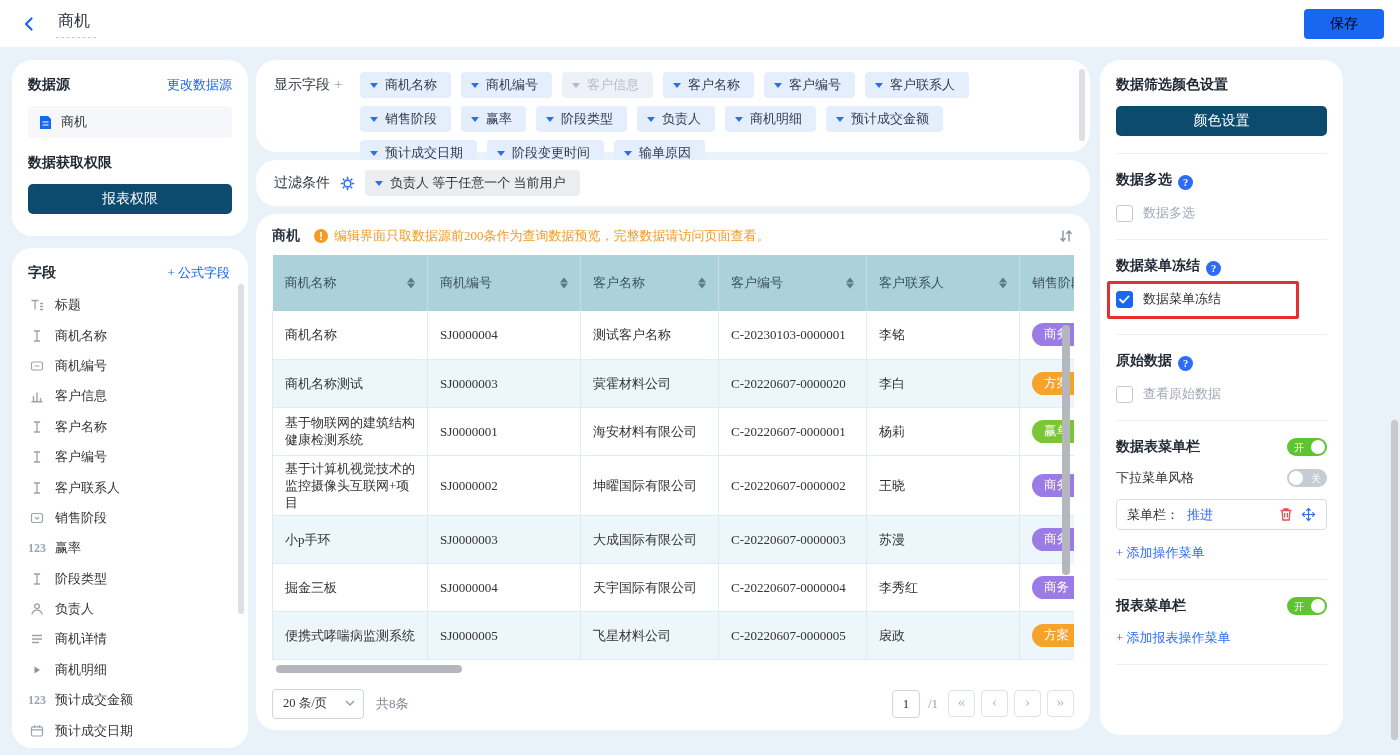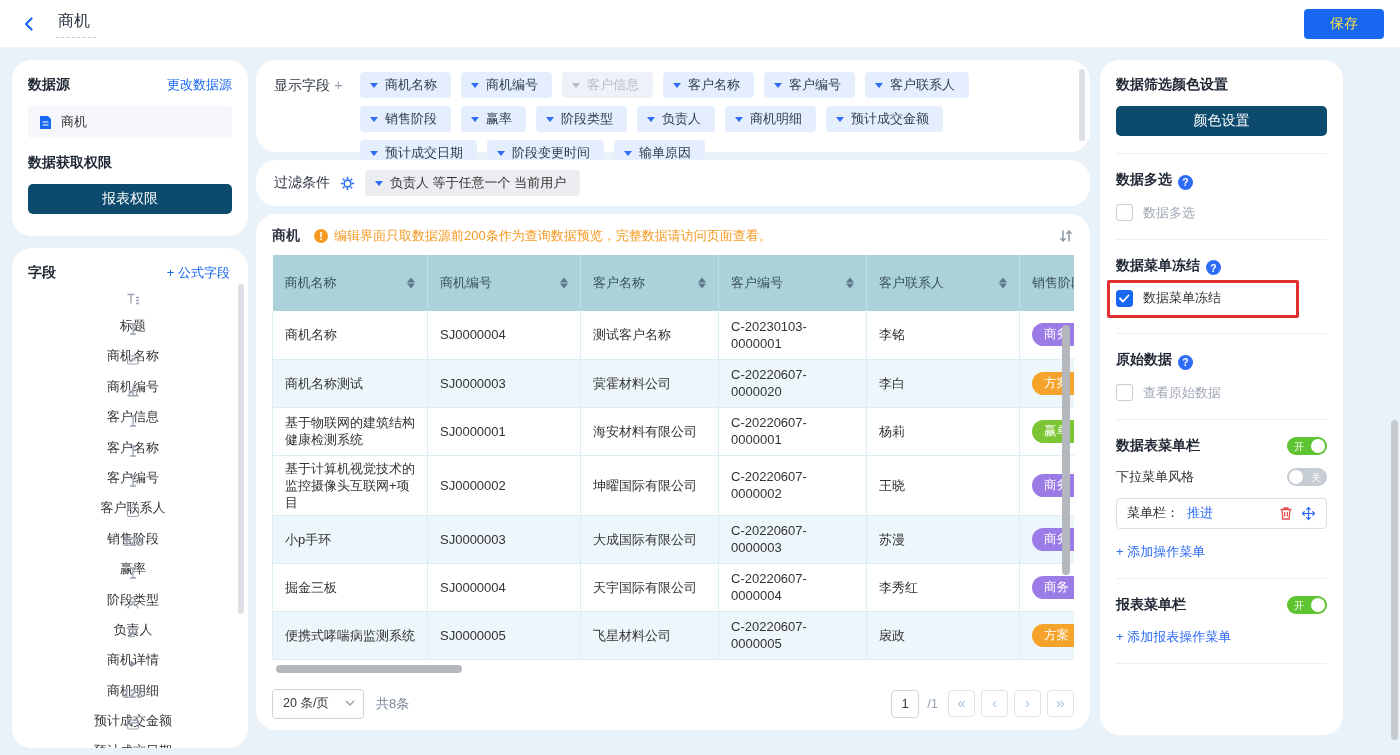--- a/index.html
+++ b/index.html
@@ -1,44 +1,44 @@
 <!DOCTYPE html>
 <html><head>
 <meta charset="utf-8">
 <style>
   * { margin:0; padding:0; box-sizing:border-box; }
   html,body { background:#dfe9f2; }
   .page {
     position:relative; width:1400px; height:755px; overflow:hidden;
     background:#e9f1f9;
-    font-family:Liberation Sans, sans-serif;
+    font-family:Liberation Serif, serif;
     color:#333; font-size:13px;
   }
   
   .topbar { position:absolute; left:0; top:0; width:1400px; height:48px; background:#fff;
             border-bottom:1px solid #eef1f5; display:flex; align-items:center; padding:0 16px; z-index:5;}
   .back-btn { width:26px; height:26px; display:flex; align-items:center; justify-content:center; cursor:pointer; }
   .page-title { margin-left:14px; font-size:16px; color:#2b3340; padding:2px 6px 5px 2px;
                 border-bottom:1px dashed #c4cad2; }
-  .save-btn { margin-left:auto; background:#1767f0; color:#fde047; border:none; border-radius:4px;
+  .save-btn { margin-left:auto; background:#1767f0; color:#000000; border:none; border-radius:4px;
               height:30px; padding:0 26px; font-size:14px; cursor:pointer; font-family:inherit;}
   
   .card { position:absolute; background:#fff; border-radius:20px; }
   
   .card-source { left:12px; top:60px; width:236px; height:176px; padding:16px; }
   .sec-row { display:flex; align-items:center; justify-content:space-between; }
   .sec-title { font-size:14px; font-weight:bold; color:#1f2733; }
   .blue-link { color:#1767f0; font-size:13px; cursor:pointer; }
   .source-box { margin-top:12px; background:#f5f7fa; border-radius:4px; height:32px;
                 display:flex; align-items:center; padding:0 10px; gap:8px; }
   .full-btn { margin-top:12px; width:100%; height:30px; background:#0c4a6e; color:#fff; border:none;
               border-radius:5px; font-size:14px; cursor:pointer; font-family:inherit;}
   .card-fields { left:12px; top:248px; width:236px; height:500px; padding:16px 10px 10px 16px; overflow:hidden;}
   .field-list { margin-top:8px; }
-  .field-item { display:flex; align-items:center; gap:9px; height:30.4px; cursor:pointer; color:#333;flex-direction:column; }
+  .field-item { display:flex; align-items:center; gap:9px; height:30.4px; cursor:pointer; color:#333; }
   .ficon { width:18px; display:flex; justify-content:center; align-items:center; color:#9aa3af; flex:0 0 18px;}
   .num-ico { font-size:12px; color:#9aa3af; letter-spacing:0; font-weight:bold;}
   .vscroll { position:absolute; border-radius:3px; background:#dcdfe3; }
   
   .card-chips { left:256px; top:60px; width:834px; height:92px; padding:12px 18px; display:flex; }
   .chips-label { flex:0 0 86px; padding-top:4px; color:#2b3340; font-size:14px; }
   .chips-label .plus { color:#98a1ad; margin-left:4px; font-size:15px; cursor:pointer;}
   .chips-wrap { display:flex; flex-wrap:wrap; gap:8px 10px; align-content:flex-start; padding-right:12px;}
   .chip { background:#e4eefc; border-radius:4px; height:26px; display:inline-flex; align-items:center;
           padding:0 14px 0 10px; gap:7px; color:#2e3c50; cursor:pointer; white-space:nowrap;}

